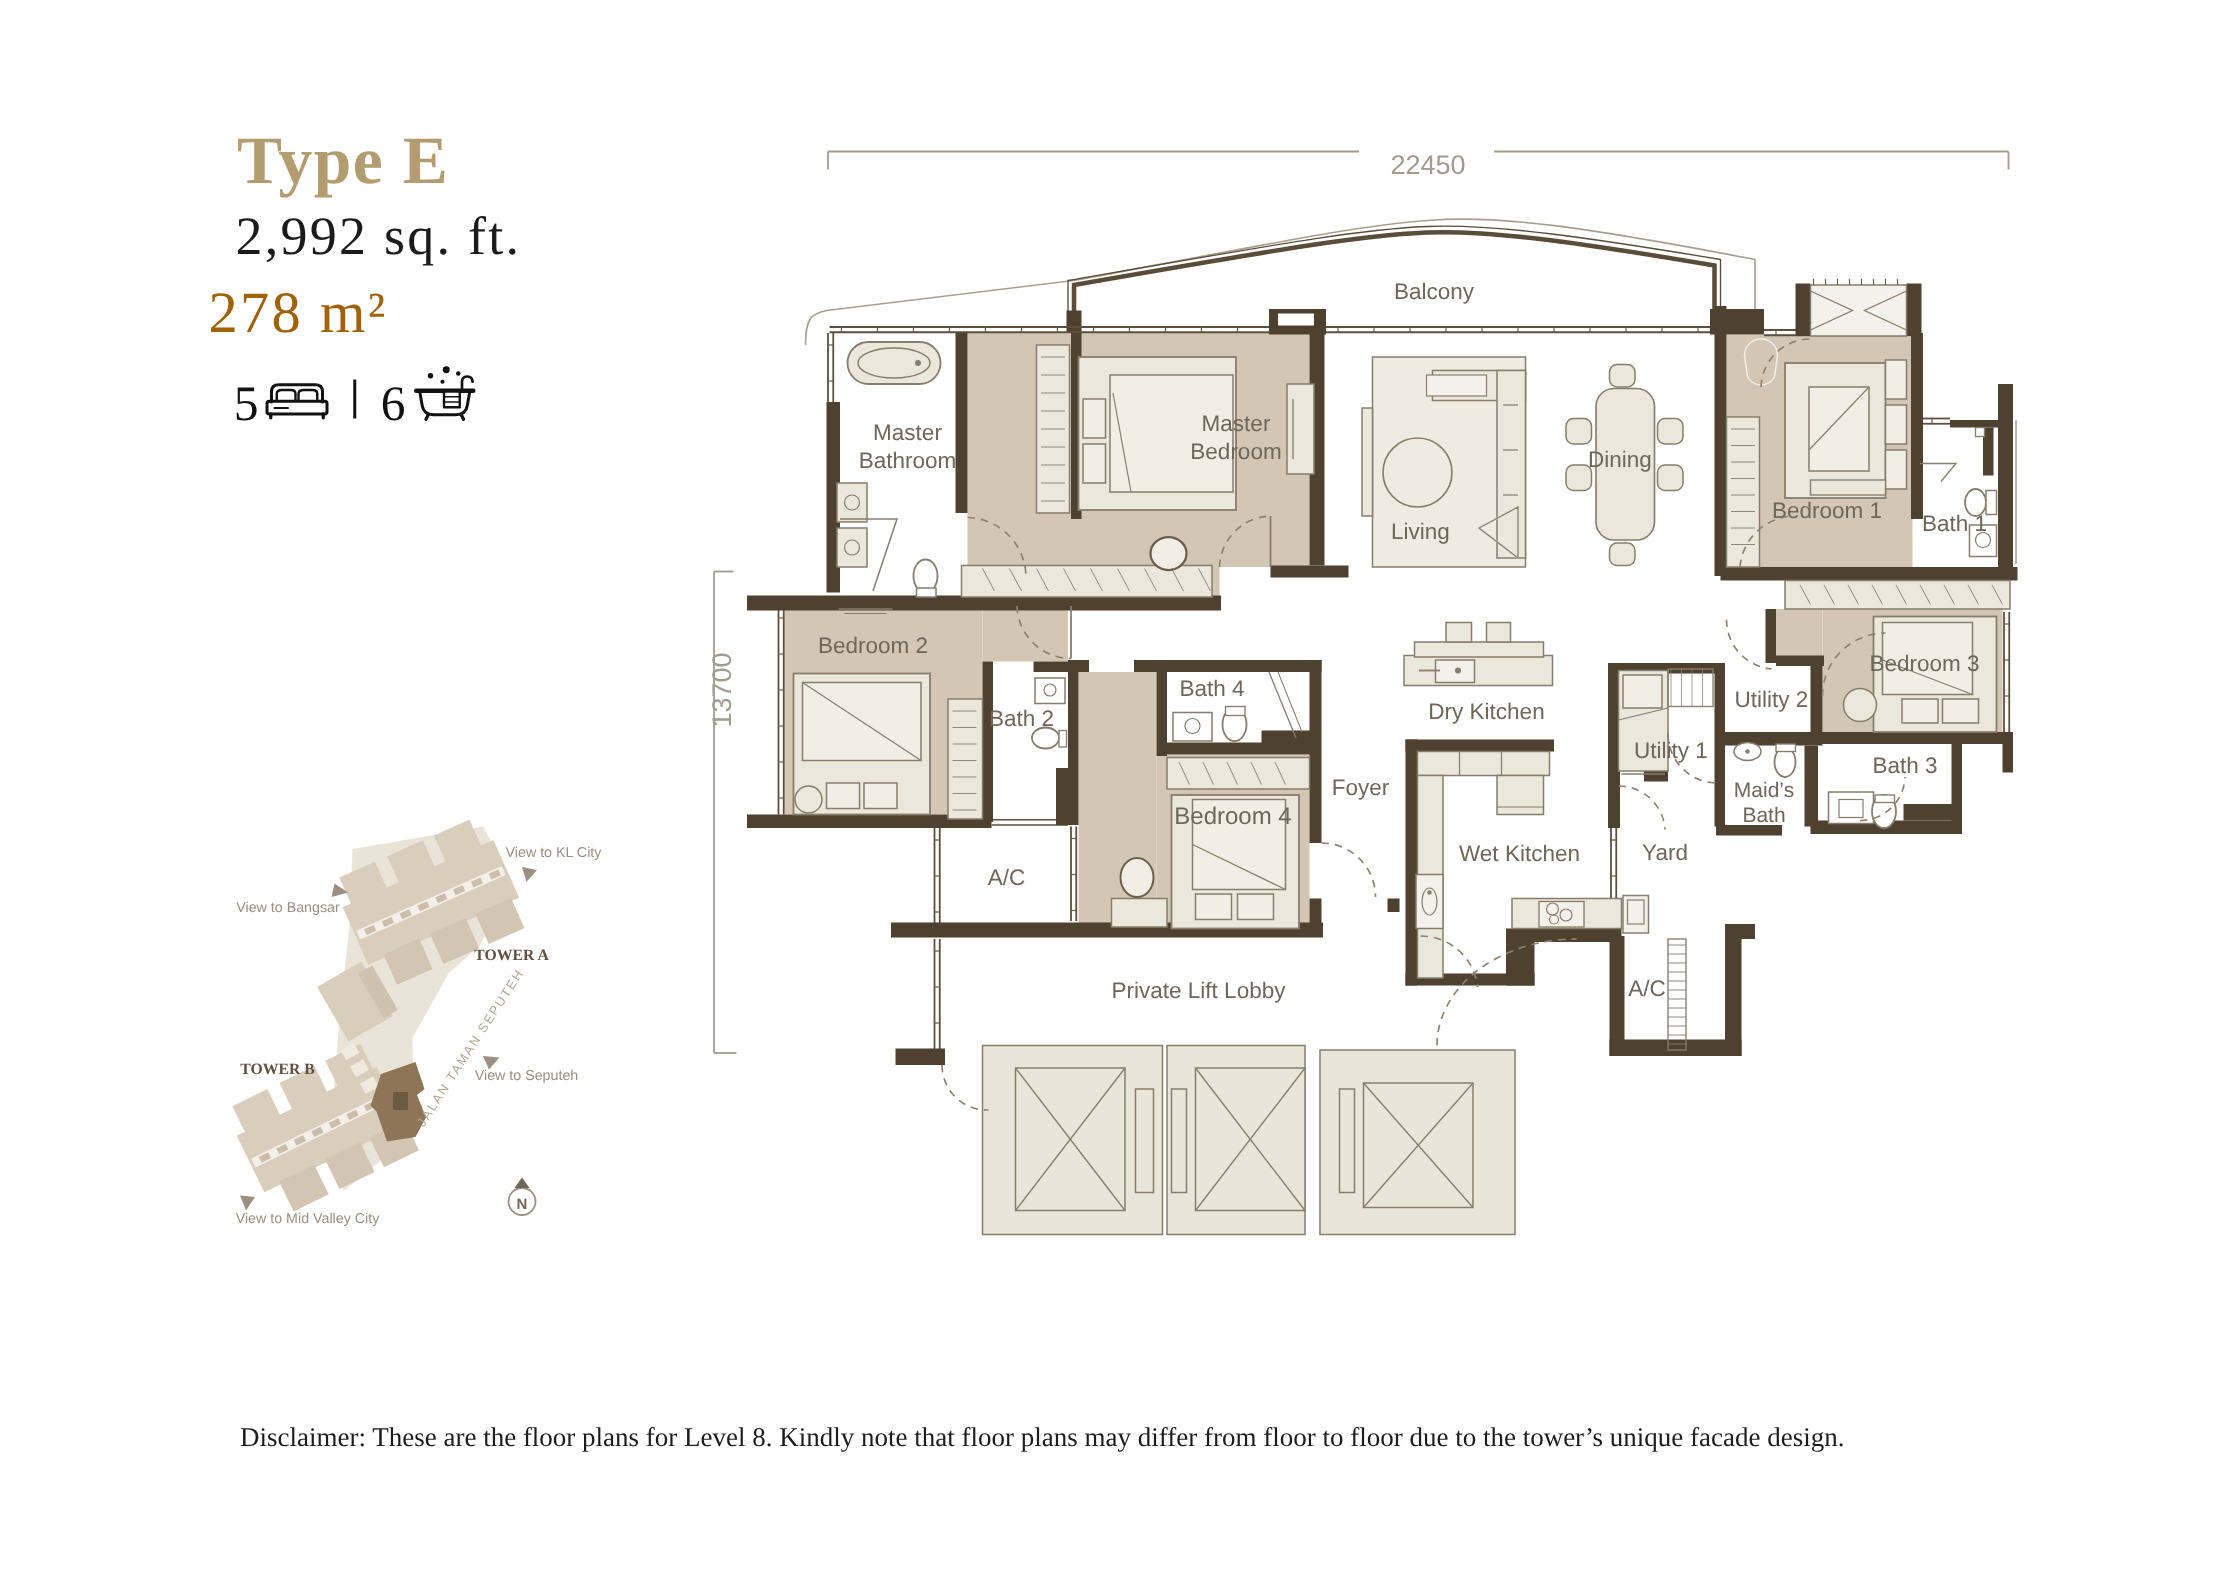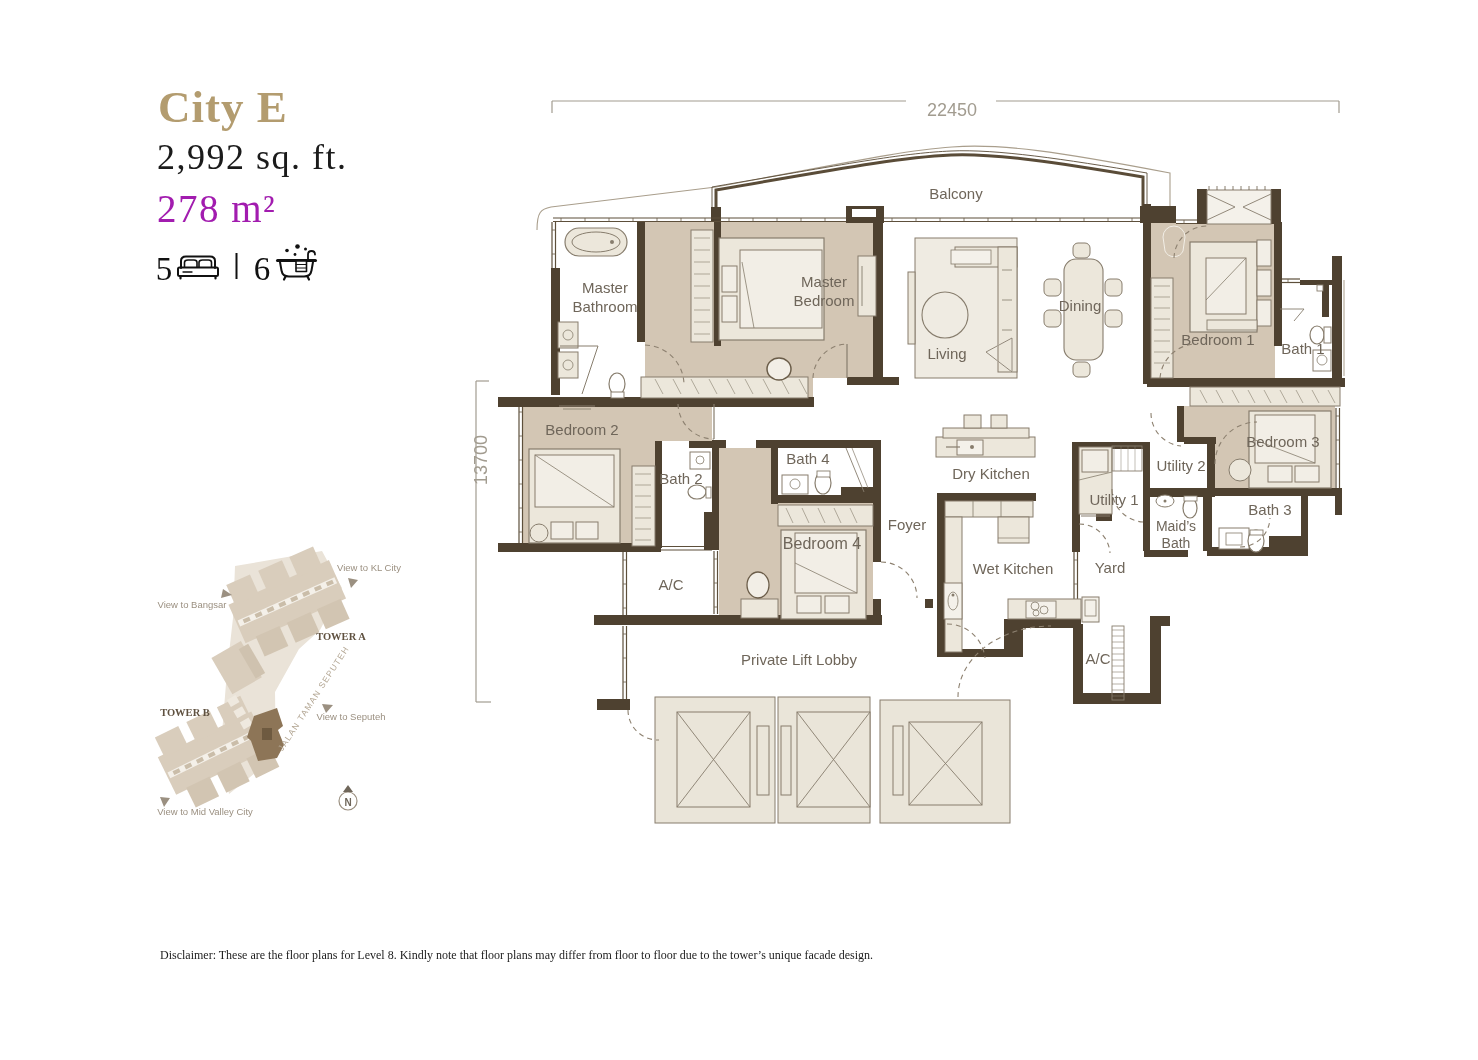--- a/index.html
+++ b/index.html
@@ -1,17 +1,17 @@
 <!DOCTYPE html>
 <html><head><meta charset="utf-8"><style>
 html,body{margin:0;padding:0;width:1478px;height:1060px;background:#fff;overflow:hidden}
 #t1{position:absolute;left:158px;top:81px;font-family:"Liberation Serif",serif;font-weight:bold;font-size:45px;color:#b39c6f;letter-spacing:1px}
 #t2{position:absolute;left:157px;top:136px;font-family:"Liberation Serif",serif;font-size:36px;color:#1b1b1b;letter-spacing:1.5px}
-#t3{position:absolute;left:157px;top:186px;font-family:"Liberation Serif",serif;font-size:39px;color:#a21caf;letter-spacing:1.5px}
-#disc{position:absolute;left:160px;top:948px;font-family:"Liberation Serif",serif;font-size:12px;color:#1c1c1c}
+#t3{position:absolute;left:139px;top:186px;font-family:"Liberation Serif",serif;font-size:39px;color:#a16207;letter-spacing:1.5px}
+#disc{position:absolute;left:160px;top:948px;font-family:"Liberation Serif",serif;font-size:18px;color:#1c1c1c}
 </style></head>
 <body>
 <svg width="1478" height="1060" style="position:absolute;left:0;top:0">
 <line x1="552" y1="101" x2="1339" y2="101" stroke="#a29c90" stroke-width="1.2"></line>
 <line x1="552" y1="101" x2="552" y2="113" stroke="#a29c90" stroke-width="1.2"></line>
 <line x1="1339" y1="101" x2="1339" y2="113" stroke="#a29c90" stroke-width="1.2"></line>
 <rect x="906" y="96" width="90" height="18" fill="#ffffff"></rect>
 <text x="952" y="116" font-family="Liberation Sans, sans-serif" font-size="18" fill="#a29c90" text-anchor="middle" font-weight="normal">22450</text>
 <line x1="476" y1="381" x2="476" y2="702" stroke="#a29c90" stroke-width="1.2"></line>
 <line x1="476" y1="381" x2="489" y2="381" stroke="#a29c90" stroke-width="1.2"></line>
@@ -504,15 +504,15 @@
  <path d="M296,264.5 L306.5,264.5 M296,268 L306.5,268" stroke-width="1.1"></path>
 </g>
 <g fill="#111111">
  <circle cx="287" cy="250.5" r="1.8"></circle>
       <circle cx="297.5" cy="246.5" r="2.3"></circle>
       <circle cx="295" cy="254.5" r="1.4"></circle>
       <circle cx="305.5" cy="249" r="1.5"></circle>
 </g>
 
 </svg>
-<div id="t1">City E</div>
+<div id="t1">Type E</div>
 <div id="t2">2,992 sq. ft.</div>
 <div id="t3">278 m²</div>
 <div id="disc">Disclaimer: These are the floor plans for Level 8. Kindly note that floor plans may differ from floor to floor due to the tower’s unique facade design.</div>
 </body></html>

